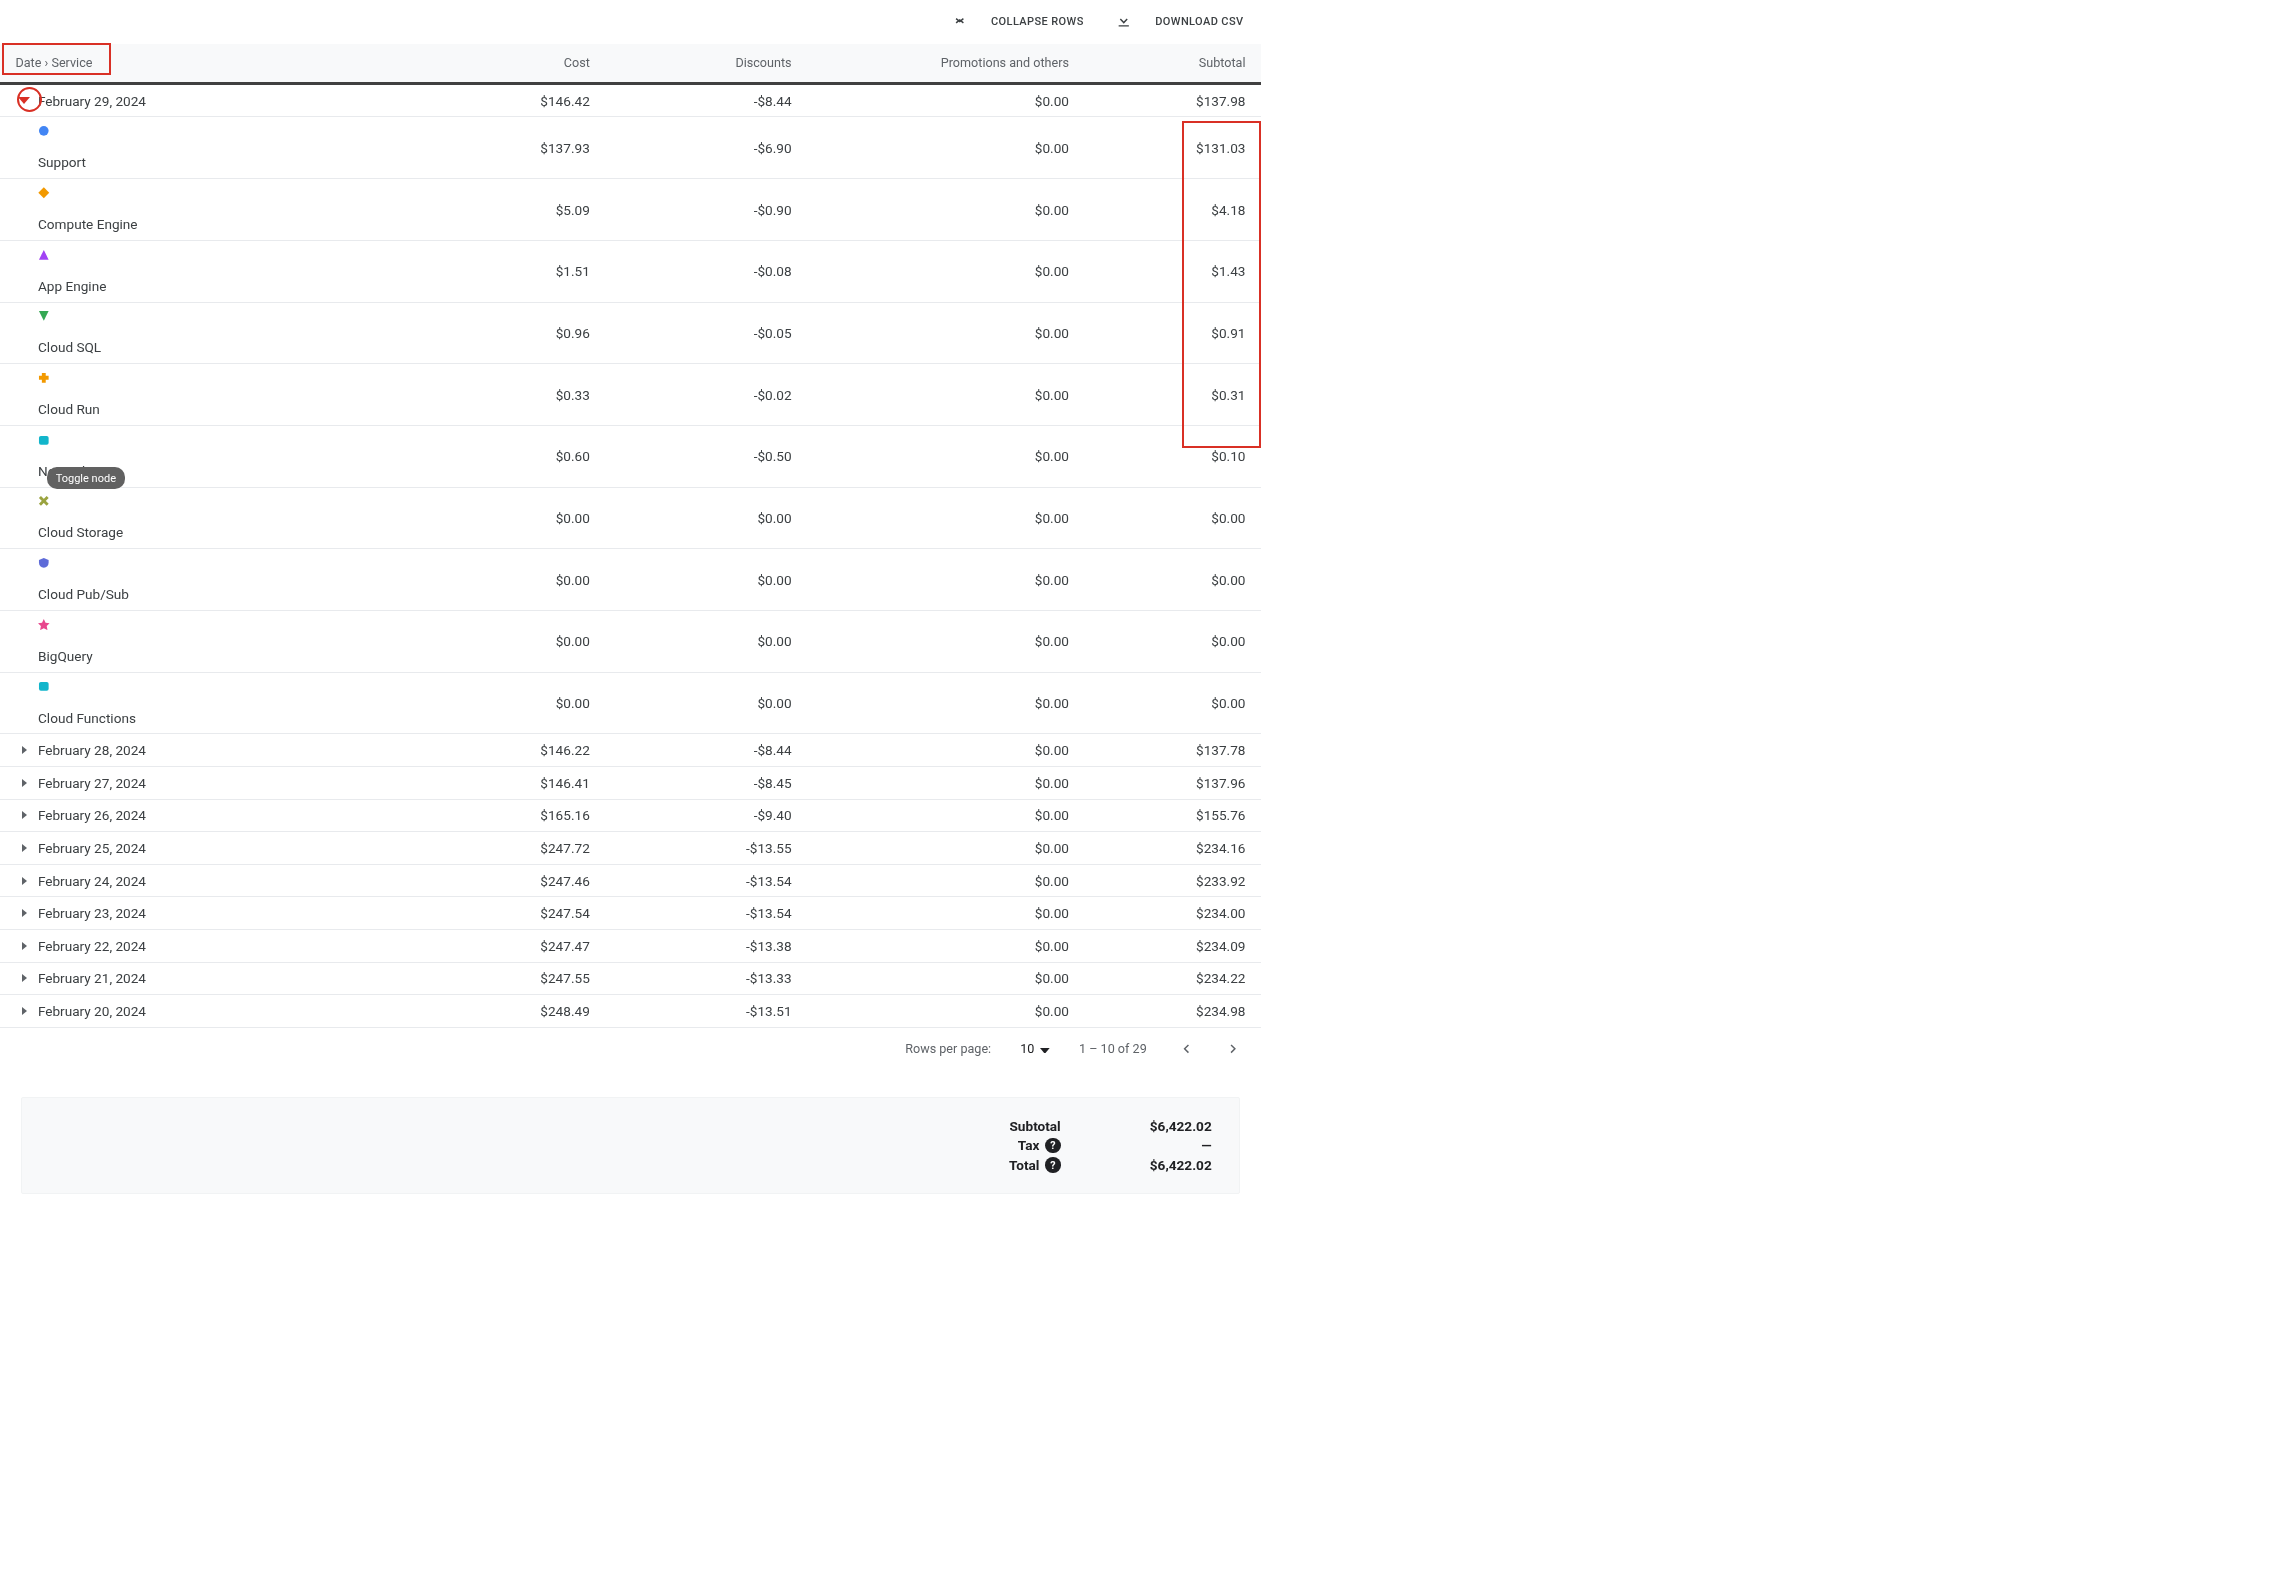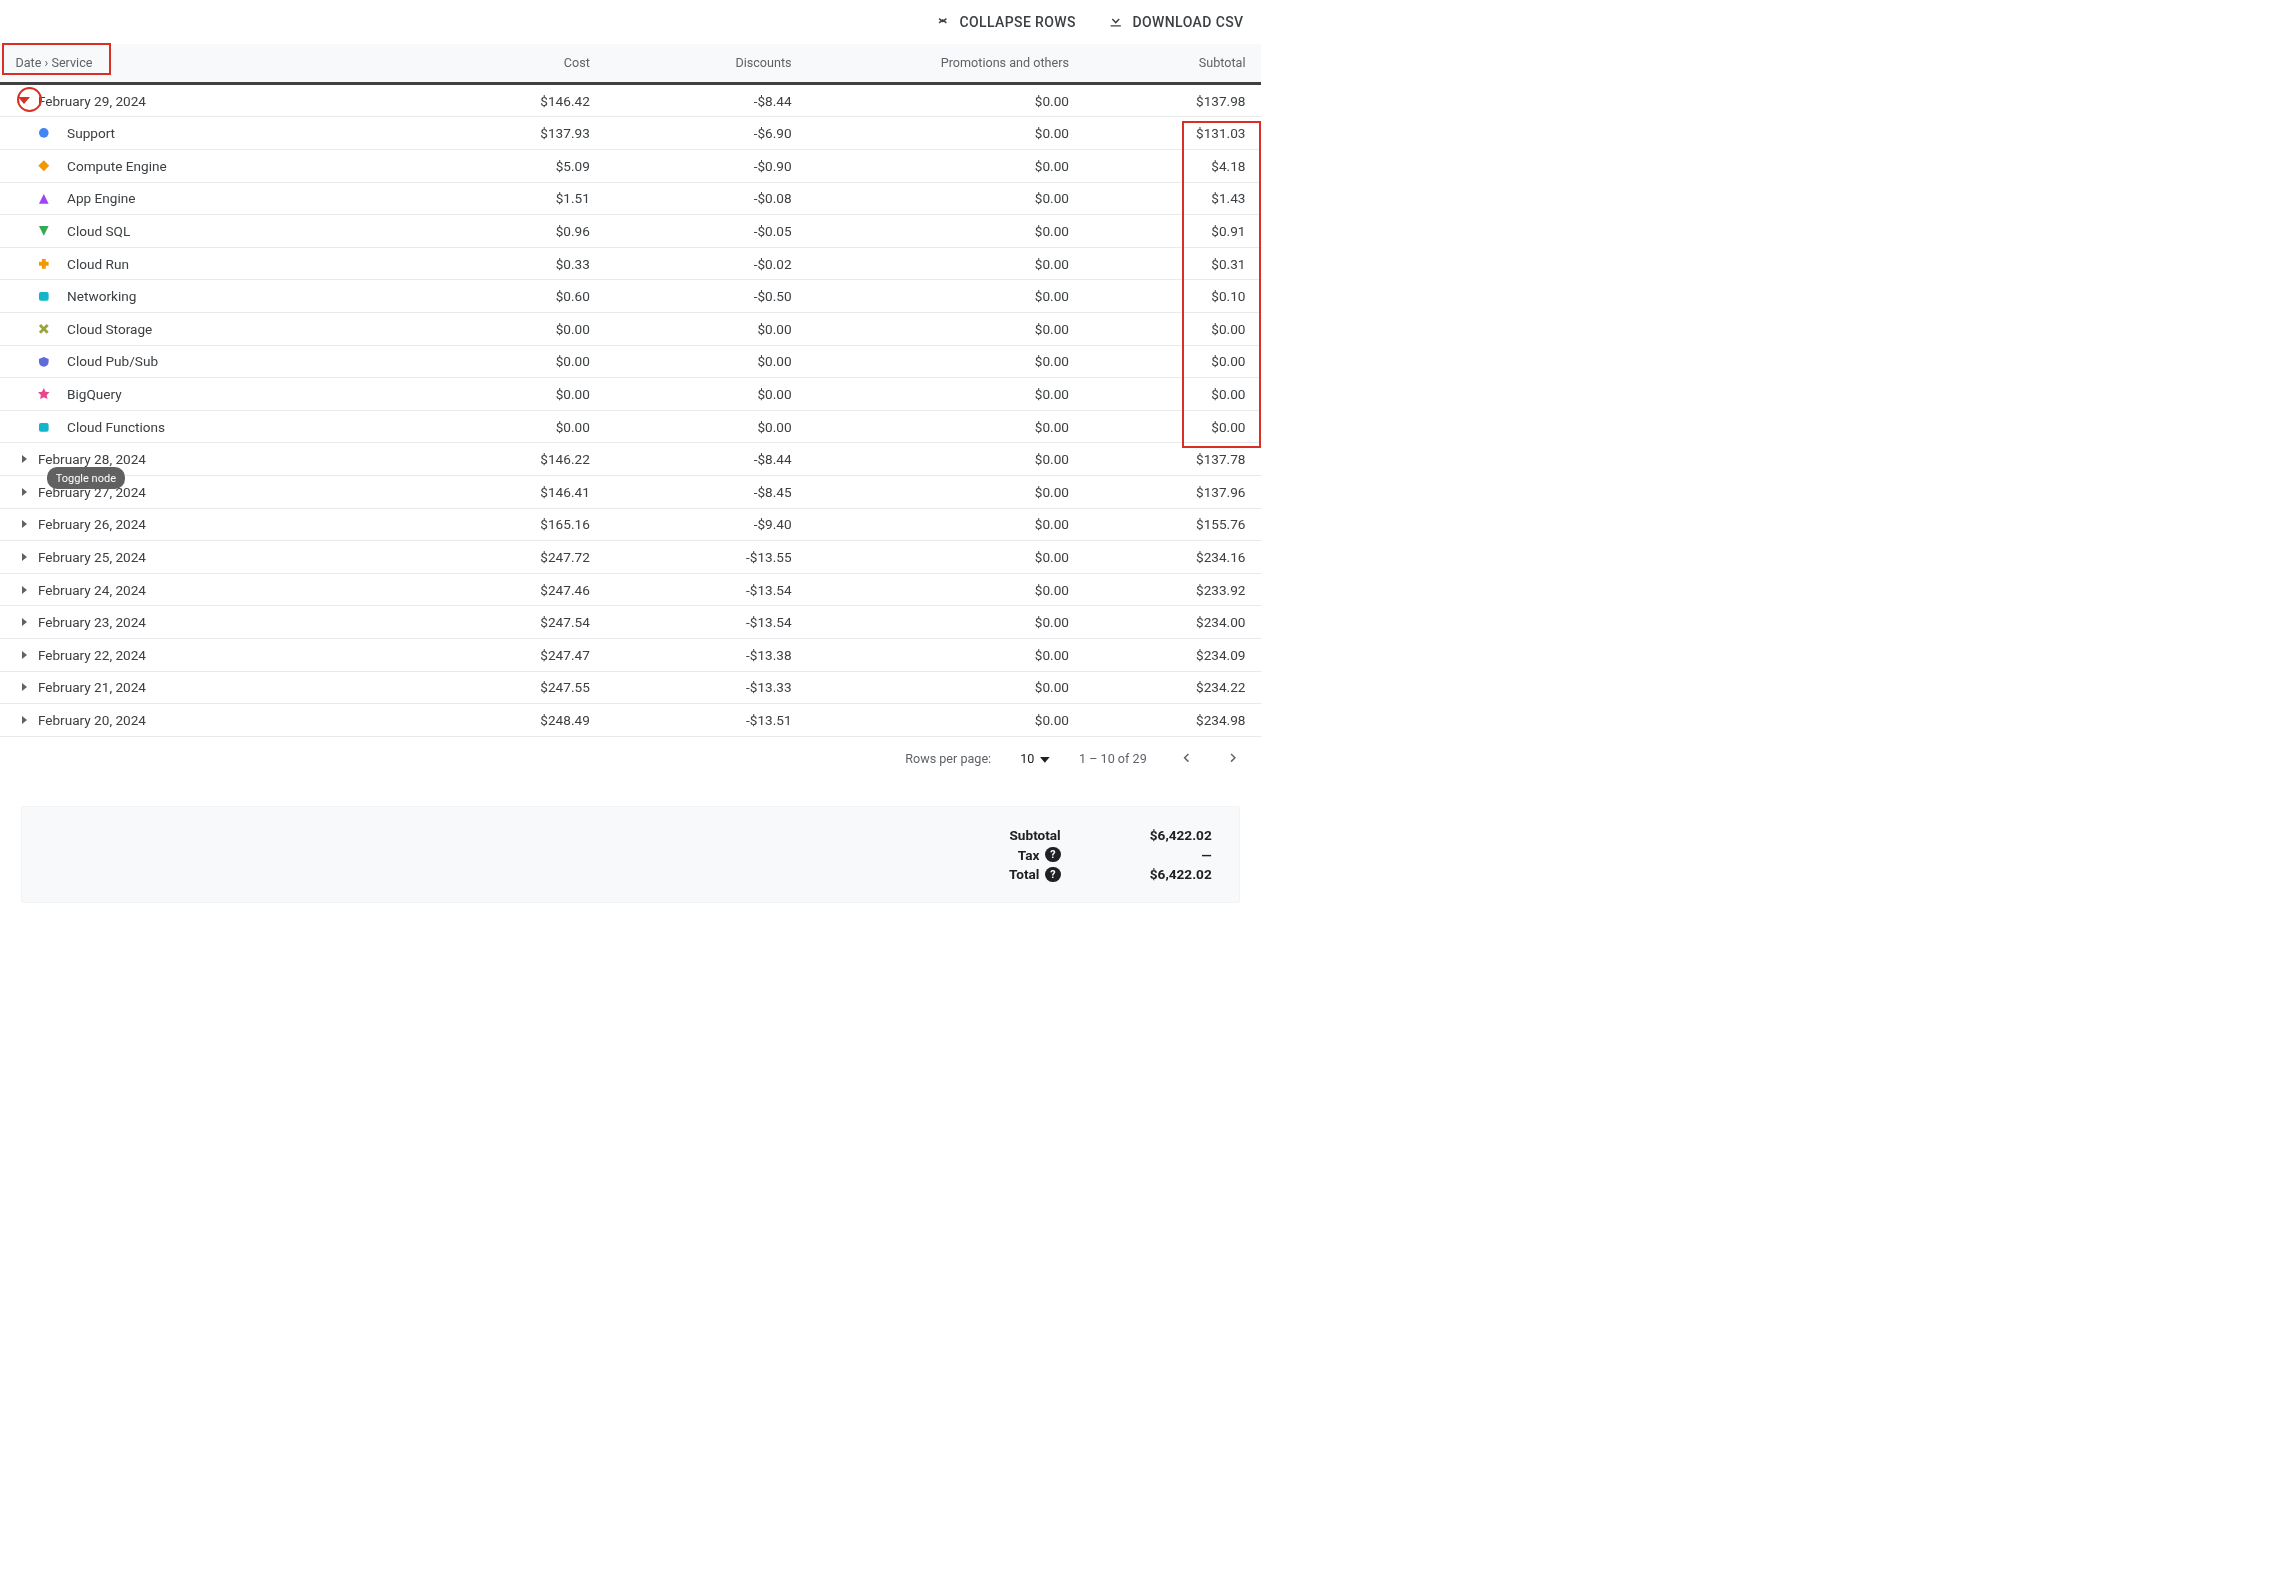--- a/index.html
+++ b/index.html
@@ -18,23 +18,23 @@
   .toolbar {
     display: flex;
     justify-content: flex-end;
     align-items: center;
     gap: 31px;
     padding: 11.6px 17.5px 11.6px 0;
   }
   .toolbar-btn {
     display: flex;
     align-items: center;
-    gap: 8px;
+    gap: 23px;
     font-weight: 500;
-    font-size: 14px;
+    font-size: 11px;
     letter-spacing: 0.4px;
     color: #3c4043;
     cursor: pointer;
     text-transform: uppercase;
   }
   .toolbar-btn svg { width: 17.5px; height: 17.5px; }
   table {
     width: 100%;
     border-collapse: collapse;
   }
@@ -60,23 +60,23 @@
   }
   tbody td:first-child { text-align: left; padding-left: 7px; }
   tbody td:last-child { padding-right: 15.5px; }
   .date-cell {
     display: flex;
     align-items: center;
     gap: 5.8px;
   }
   .service-cell {
     display: flex;
-    align-items: center;
     gap: 17.5px;
     padding-left: 31px;
+    flex-direction: column;
   }
   .expand-icon {
     width: 11.6px;
     height: 11.6px;
     display: inline-flex;
     align-items: center;
     justify-content: center;
     margin-left: 11.6px;
     margin-right: 1.9px;
   }

